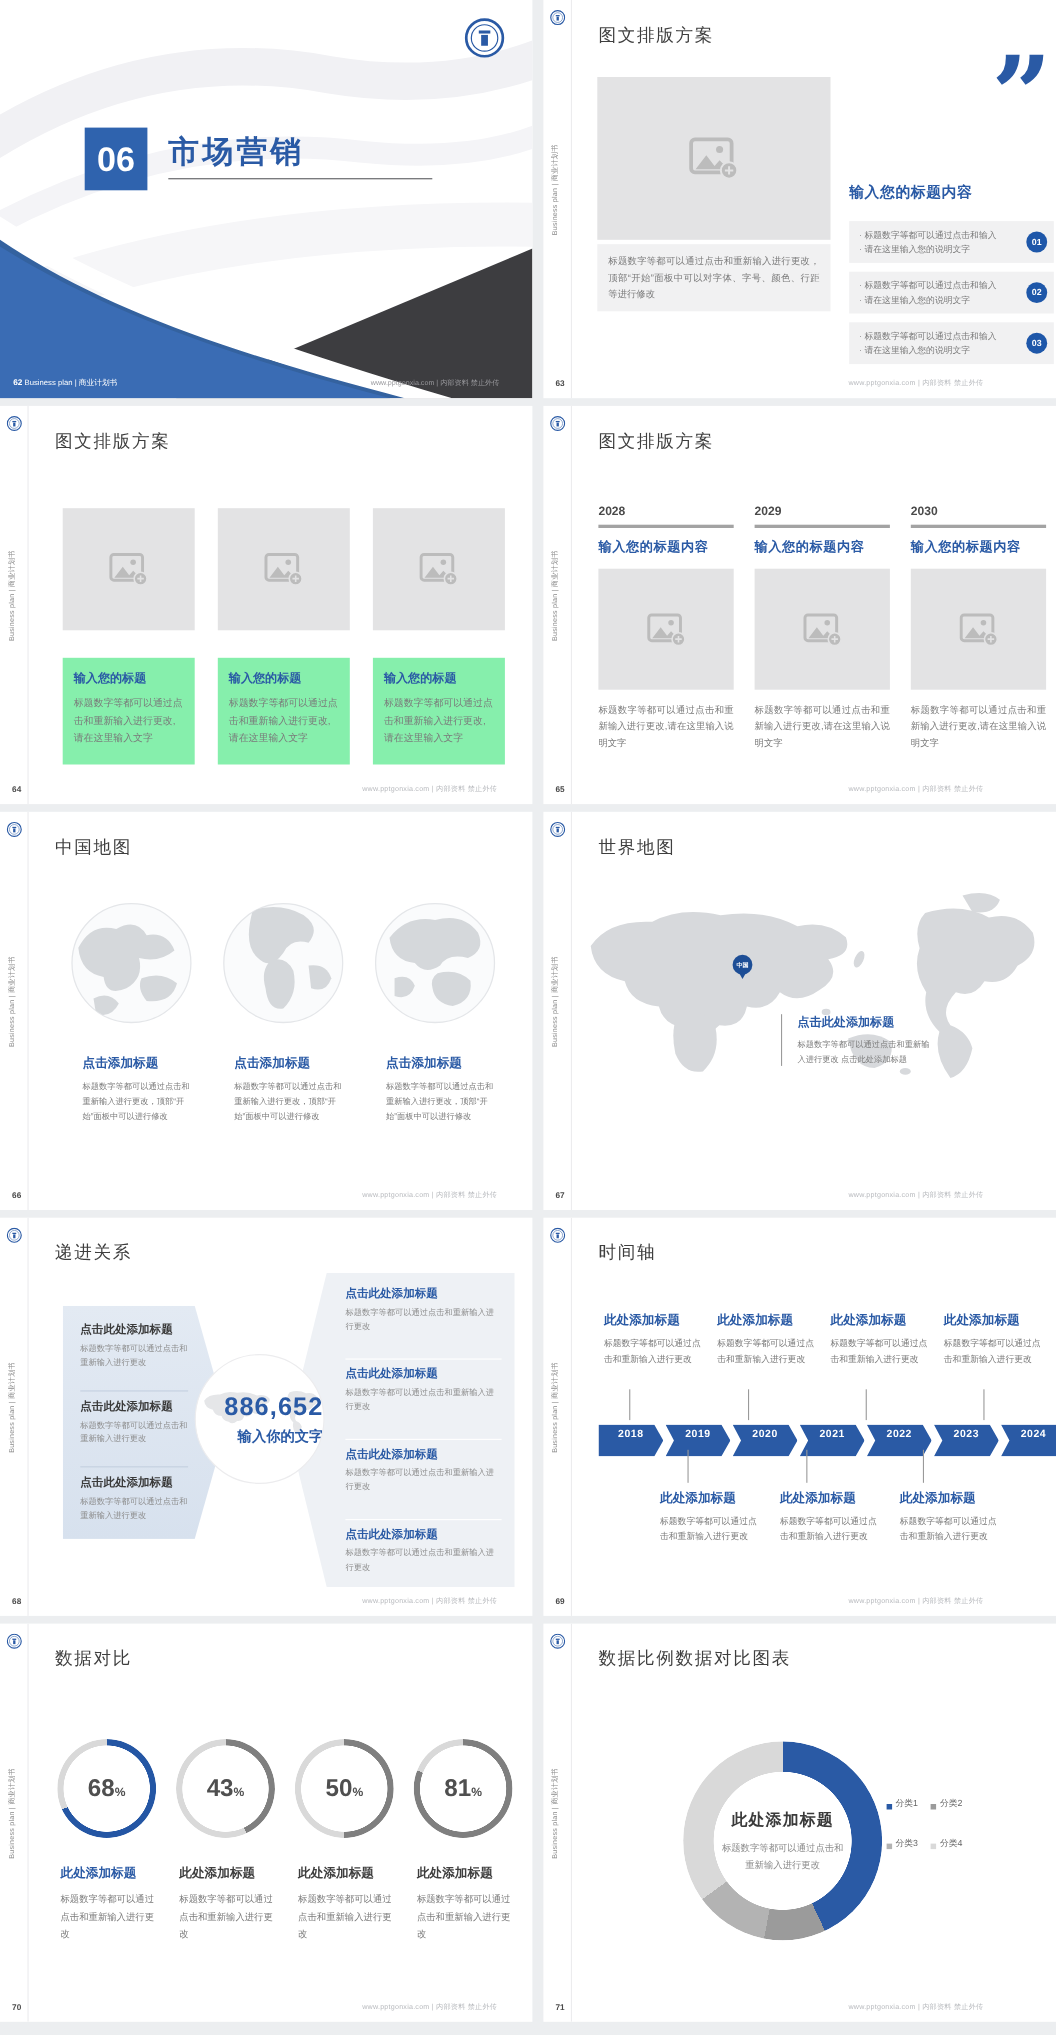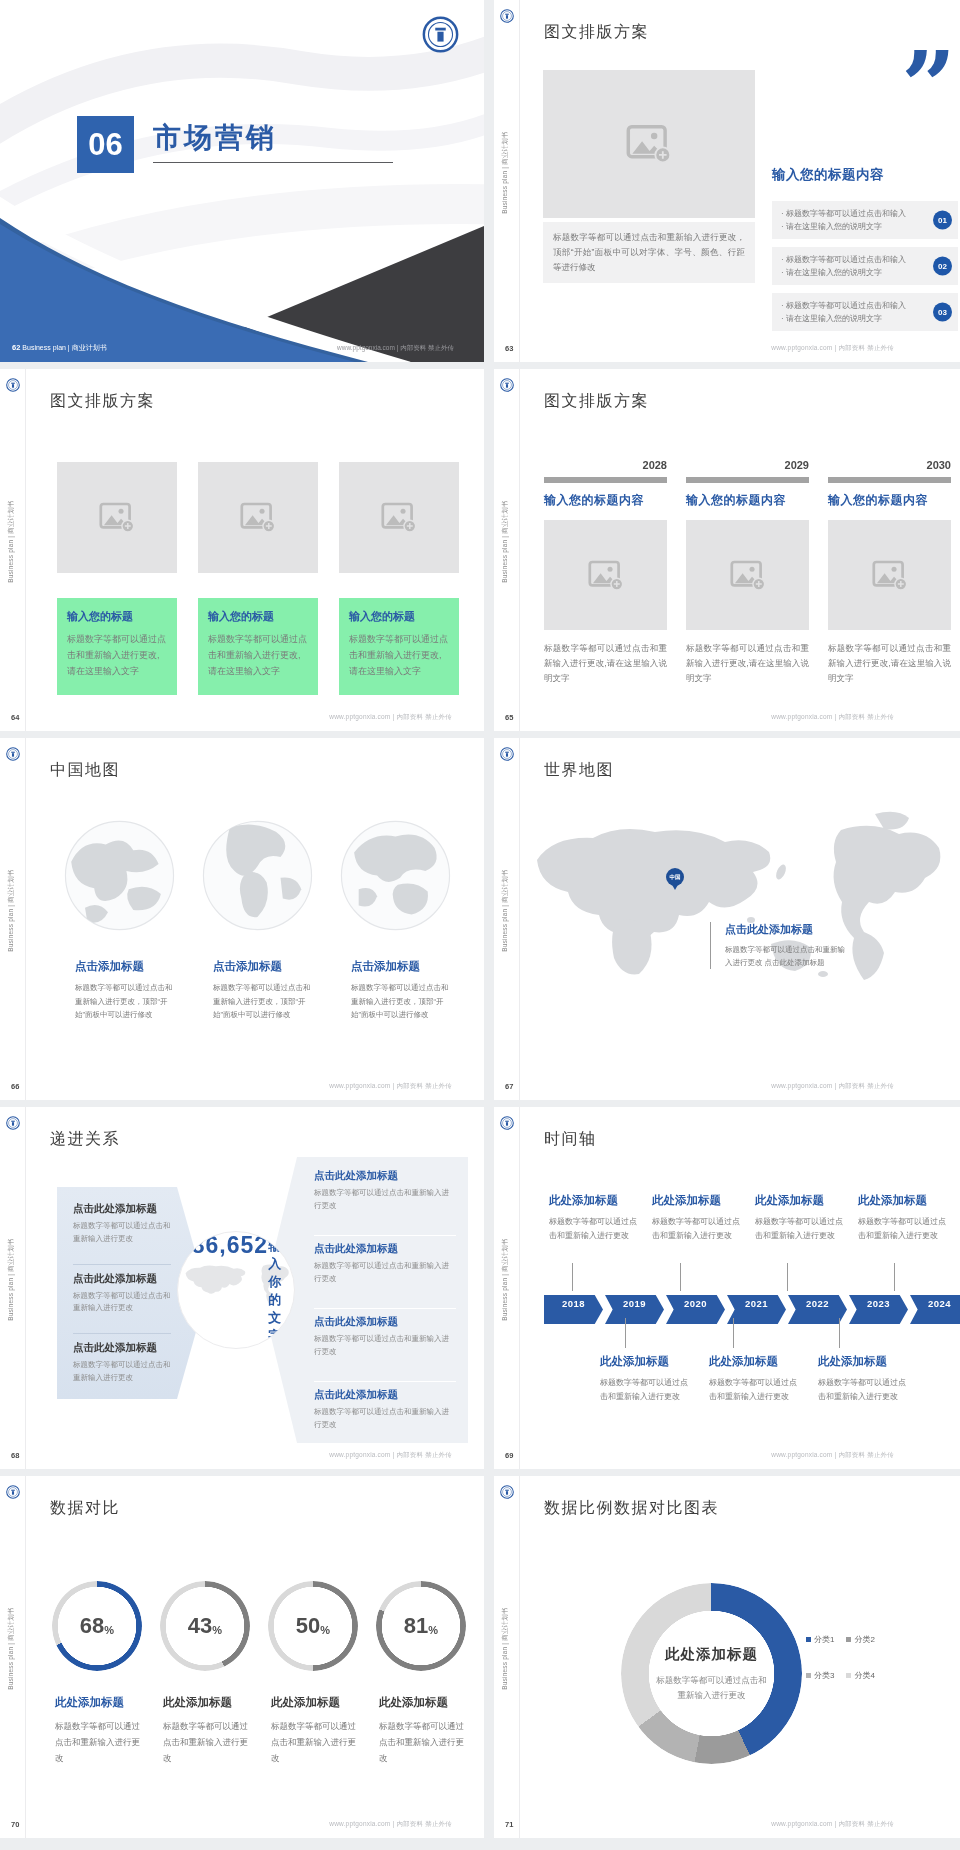--- a/index.html
+++ b/index.html
@@ -64,21 +64,21 @@
   .card { width:120px; }
   .card-img { height:111px; }
   .card-txt { background:#86efac; padding:11px 10px 16px;margin-top:25px; }
   .card-head { font-size:11px; font-weight:700; color:#2a5aa5; margin-bottom:7px; }
   .card-body { font-size:9px; color:#7a7a7a; line-height:16px; }
 
   
   .yr-row { position:absolute; left:50px; top:90px; display:flex; gap:19px; }
   .yr-col { width:123px; }
   .yr { font-size:11px; font-weight:700; color:#4a4a4a; padding-bottom:6px;
-    border-bottom:6px solid #a3a3a3; margin-bottom:9px;text-align:right; }
+    border-bottom:3px solid #a3a3a3; margin-bottom:9px; }
   .yr-head { font-size:12px; font-weight:700; color:#2a5aa5; margin-bottom:11px; letter-spacing:.5px; }
   .yr-img { height:110px; margin-bottom:11px; }
   .yr-body { font-size:8.5px; color:#7a7a7a; line-height:15px; text-align:justify; }
 
   
   .cn-row { position:absolute; left:62px; top:80px; display:flex; gap:23px; }
   .cn-col { width:115px; }
   .globe { width:115px; height:115px; display:block; }
   .cn-head { margin:26px 0 7px 13px; font-size:11.5px; font-weight:700; color:#2a5aa5; }
   .cn-body { margin-left:13px; width:98px; font-size:7.5px; color:#7a7a7a; line-height:13.5px; }
@@ -105,21 +105,21 @@
   .pl-head { font-size:10.5px; font-weight:700; color:#3a3a3a; margin-bottom:4px; }
   .pl-body { font-size:7.5px; color:#8d8d8d; line-height:12.5px; }
   .prog-right { position:absolute; left:262px; top:50px; width:206px; height:286px; background:#eef1f5;
     clip-path:polygon(17% 0,100% 0,100% 100%,17% 100%,0 50%);
     padding:6px 12px 6px 52px; display:flex; flex-direction:column; justify-content:space-between; }
   .pr-item { padding:6px 0; }
   .pr-item + .pr-item { border-top:1px solid #fff; }
   .pr-head { font-size:10.5px; font-weight:700; color:#2a5aa5; margin-bottom:4px; }
   .pr-body { font-size:7.5px; color:#8d8d8d; line-height:12.5px; }
   .prog-circle { position:absolute; left:177px; top:124px; width:118px; height:118px; background:#fff;
-    border:1px solid #ececee; border-radius:50%; display:flex; flex-direction:row; align-items:flex-start;
+    border:1px solid #ececee; border-radius:50%; display:flex; flex-direction:column; align-items:flex-end;
     justify-content:center; z-index:2; overflow:hidden; }
   .prog-map { position:absolute; left:4px; top:28px; width:110px; opacity:.55; }
   .prog-num { font-size:23px; font-weight:700; color:#2a5aa5; letter-spacing:1px; z-index:1; }
   .prog-label { font-size:13px; font-weight:700; color:#2a5aa5; margin-top:5px; z-index:1; }
 
   
   .tl-top { position:absolute; left:55px; top:86px; display:flex; gap:11px; }
   .tl-col { width:92px; }
   .tl-head { font-size:11.5px; font-weight:700; color:#2a5aa5; margin-bottom:7px; }
   .tl-body { font-size:8px; color:#7a7a7a; line-height:14px; }
@@ -149,21 +149,21 @@
   
   .big-donut { position:absolute; left:127px; top:107px; width:181px; height:181px; border-radius:50%;
     -webkit-mask:radial-gradient(closest-side,transparent calc(100% - 28px),#000 calc(100% - 27.5px));
     mask:radial-gradient(closest-side,transparent calc(100% - 28px),#000 calc(100% - 27.5px)); }
   .donut-center { position:absolute; left:127px; top:107px; width:181px; height:181px;
     display:flex; flex-direction:column; align-items:center; justify-content:center; text-align:center; }
   .dc-head { font-size:14.5px; font-weight:700; color:#3a3a3a; margin-bottom:9px; letter-spacing:1px; }
   .dc-body { width:112px; font-size:8.5px; color:#8a8a8a; line-height:15px; }
   .legend { position:absolute; left:312px; top:158px; }
   .lg-row { display:flex; gap:12px; margin-bottom:25px; }
-  .lg-item { display:flex; align-items:center; font-size:8px; color:#666; }
+  .lg-item { display:flex; align-items:flex-end; font-size:8px; color:#666; }
   .lg-item .mk { width:5px; height:5px; margin-right:3px; display:inline-block; }
 </style>
 </head>
 <body>
 
 <div class="row">
 
   <section class="slide cover">
     <svg class="cover-bg" viewBox="0 0 484 362" preserveAspectRatio="none">
       <path d="M-40 150 Q120 35 300 68 Q420 88 520 40" stroke="#f1f1f4" stroke-width="34" fill="none"></path>

